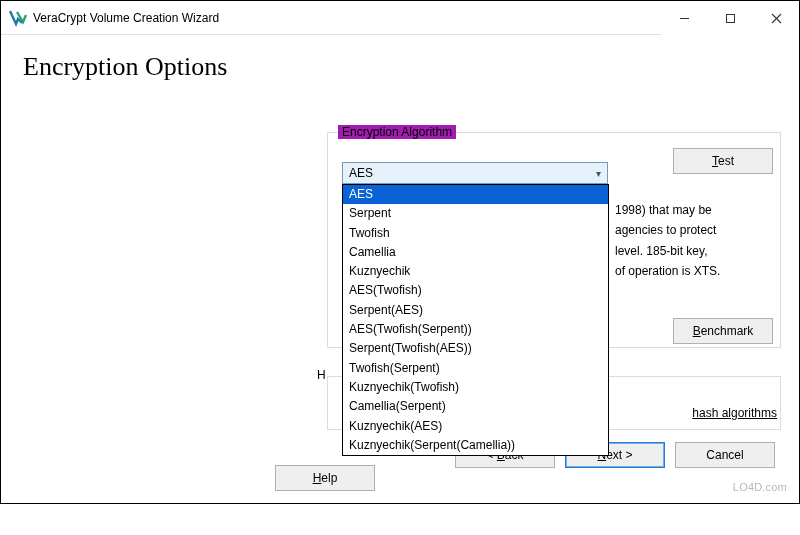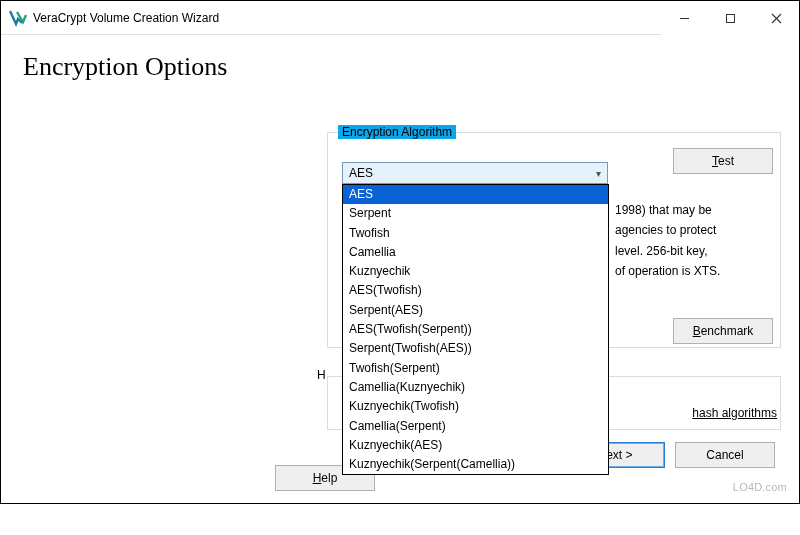--- a/index.html
+++ b/index.html
@@ -226,21 +226,21 @@
   .group-enc {
     position: absolute;
     left: 326px;
     top: 96px;
     width: 454px;
     height: 216px;
     border: 1px solid #dcdcdc;
   }
   .group-enc .lab {
     position: absolute; top: -8px; left: 10px;
-    background: #0ea5e9; padding: 0 4px;
+    background: #a21caf; padding: 0 4px;
   }
   .group-hash {
     position: absolute;
     left: 326px;
     top: 340px;
     width: 454px;
     height: 54px;
     border: 1px solid #dcdcdc;
   }
 
@@ -313,21 +313,21 @@
       <span class="chev">▾</span>
     </div>
 
     <div class="btn test-abs">
       <span><span class="ul">T</span><span>est</span></span>
     </div>
 
     <div class="desc-peek">
       <div>1998) that may be</div>
       <div>agencies to protect</div>
-      <div>level. 256-bit key,</div>
+      <div>level. 185-bit key,</div>
       <div>of operation is XTS.</div>
     </div>
 
     <div class="benchmark-wrap">
       <div class="btn">
         <span><span class="ul">B</span><span>enchmark</span></span>
       </div>
     </div>
 
     <div class="group-hash"></div>
@@ -340,21 +340,20 @@
         <div class="opt sel">AES</div>
         <div class="opt">Serpent</div>
         <div class="opt">Twofish</div>
         <div class="opt">Camellia</div>
         <div class="opt">Kuznyechik</div>
         <div class="opt">AES(Twofish)</div>
         <div class="opt">Serpent(AES)</div>
         <div class="opt">AES(Twofish(Serpent))</div>
         <div class="opt">Serpent(Twofish(AES))</div>
         <div class="opt">Twofish(Serpent)</div>
-        <div class="opt">Camellia(Kuznyechik)</div>
         <div class="opt">Kuznyechik(Twofish)</div>
         <div class="opt">Camellia(Serpent)</div>
         <div class="opt">Kuznyechik(AES)</div>
         <div class="opt">Kuznyechik(Serpent(Camellia))</div>
       </div>
 
     <div class="footer">
       <div class="btn help">
         <span><span class="ul">H</span><span>elp</span></span>
       </div>

